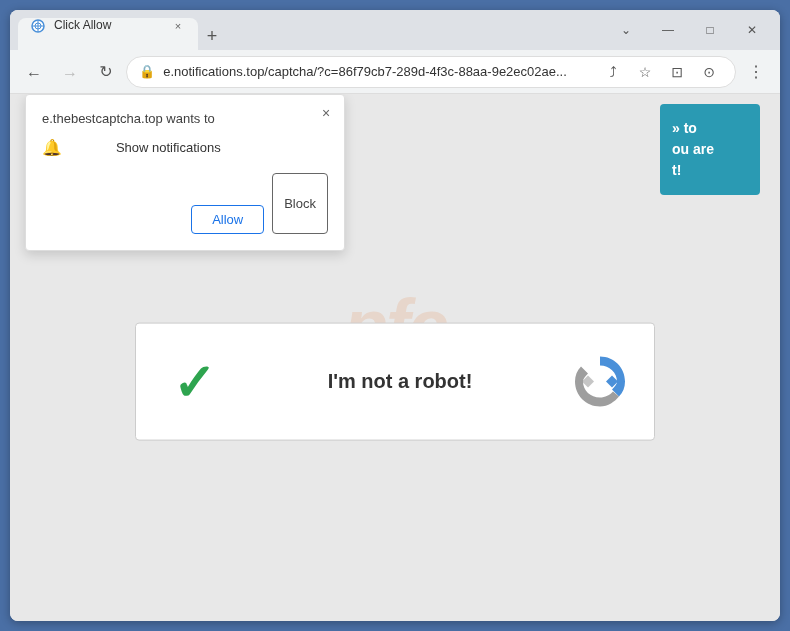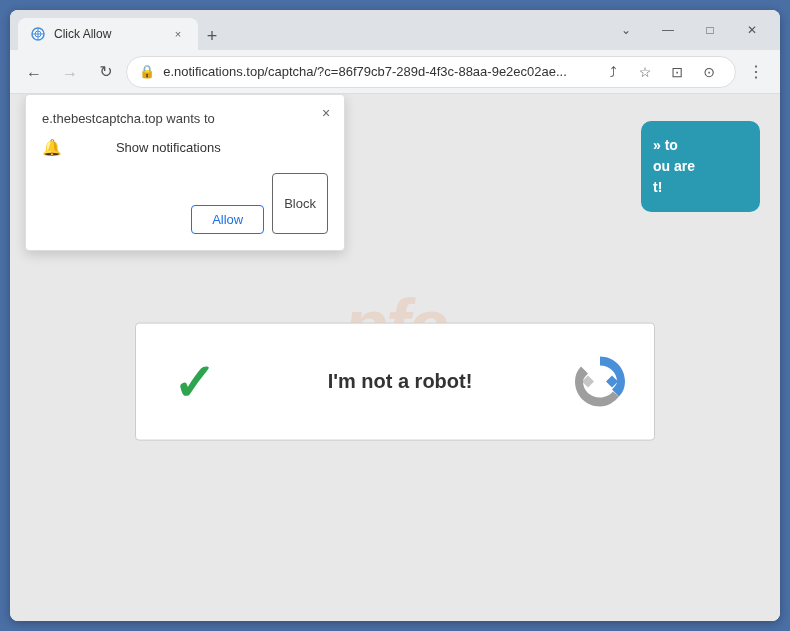--- a/index.html
+++ b/index.html
@@ -40,21 +40,21 @@
       align-items: flex-end;
       flex: 1;
       height: 100%;
       padding-top: 8px;
     }
 
     .tab {
       background: #f1f3f4;
       height: 32px;
       display: flex;
-      align-items: center;
+      align-items: flex-start;
       padding: 0 12px;
       border-radius: 8px 8px 0 0;
       min-width: 180px;
       max-width: 240px;
       gap: 8px;
       font-size: 12px;
       color: #333;
     }
 
     .tab-favicon {
@@ -213,30 +213,30 @@
       font-size: 72px;
       font-weight: 900;
       color: #e05a00;
       letter-spacing: -2px;
       font-style: italic;
     }
 
     
     .teal-banner {
       position: absolute;
-      top: 27px;
+      top: 10px;
       right: 20px;
-      width: 119px;
+      width: 100px;
       background: #2a9ab3;
       color: white;
       padding: 14px 12px;
       font-size: 14px;
       font-weight: bold;
       line-height: 1.5;
-      border-radius: 10px;
+      border-radius: 4px;
       z-index: 1;
     }
 
     
     .notification-popup {
       position: absolute;
       top: 0px;
       left: 15px;
       width: 320px;
       background: white;

